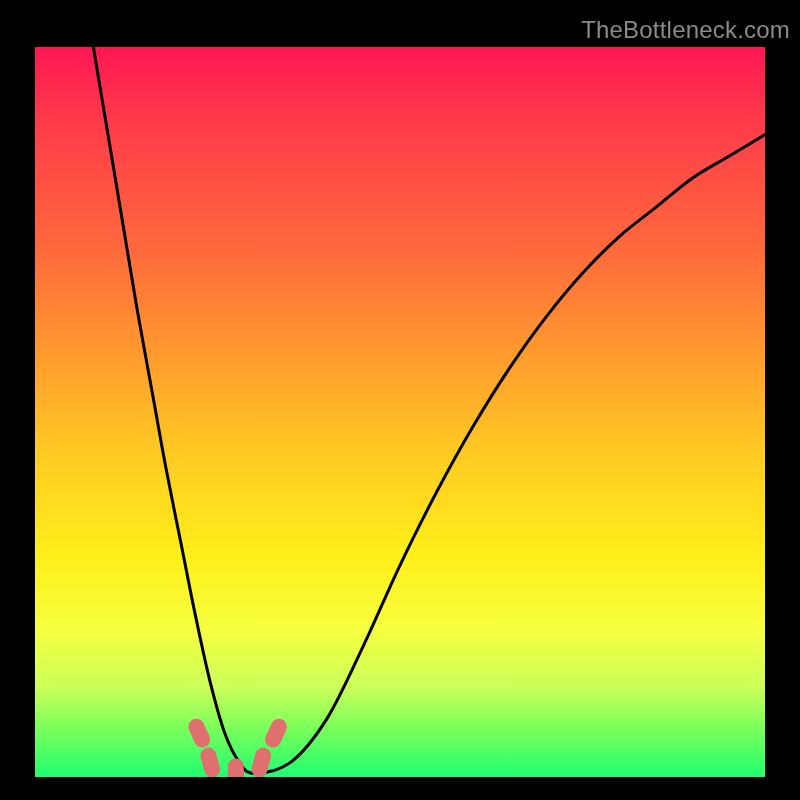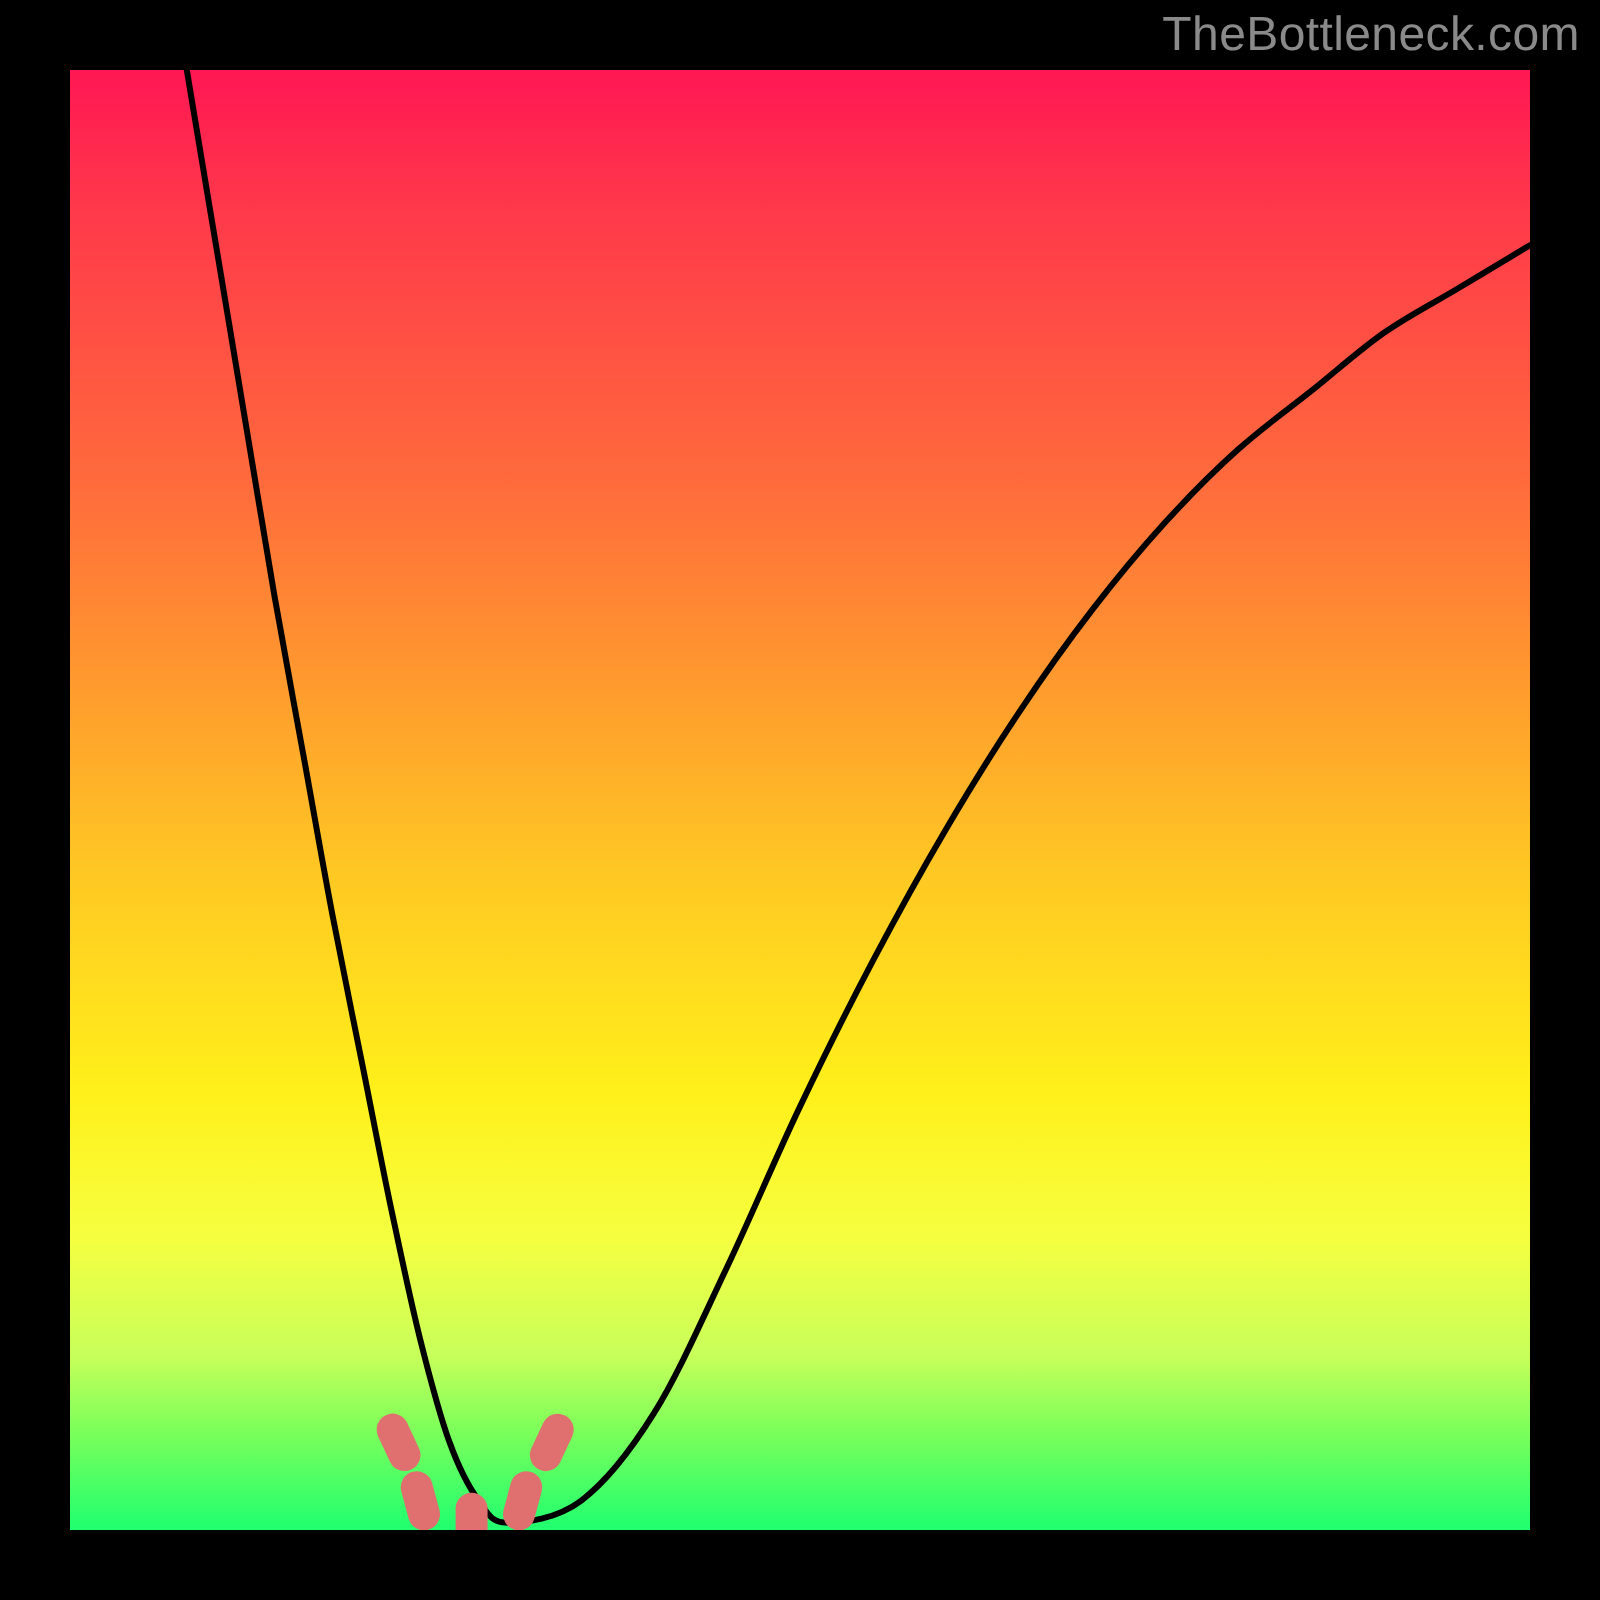--- a/index.html
+++ b/index.html
@@ -6,21 +6,21 @@
     margin: 0;
     padding: 0;
     width: 800px;
     height: 800px;
     background: #000;
     overflow: hidden;
   }
   .frame {
     position: absolute;
     left: 0;
-    top: 0;
+    top: 12px;
     width: 800px;
     height: 636px;
     background: #000;
   }
   .plot {
     position: absolute;
     left: 35px;
     top: 35px;
     width: 730px;
     height: 730px;

